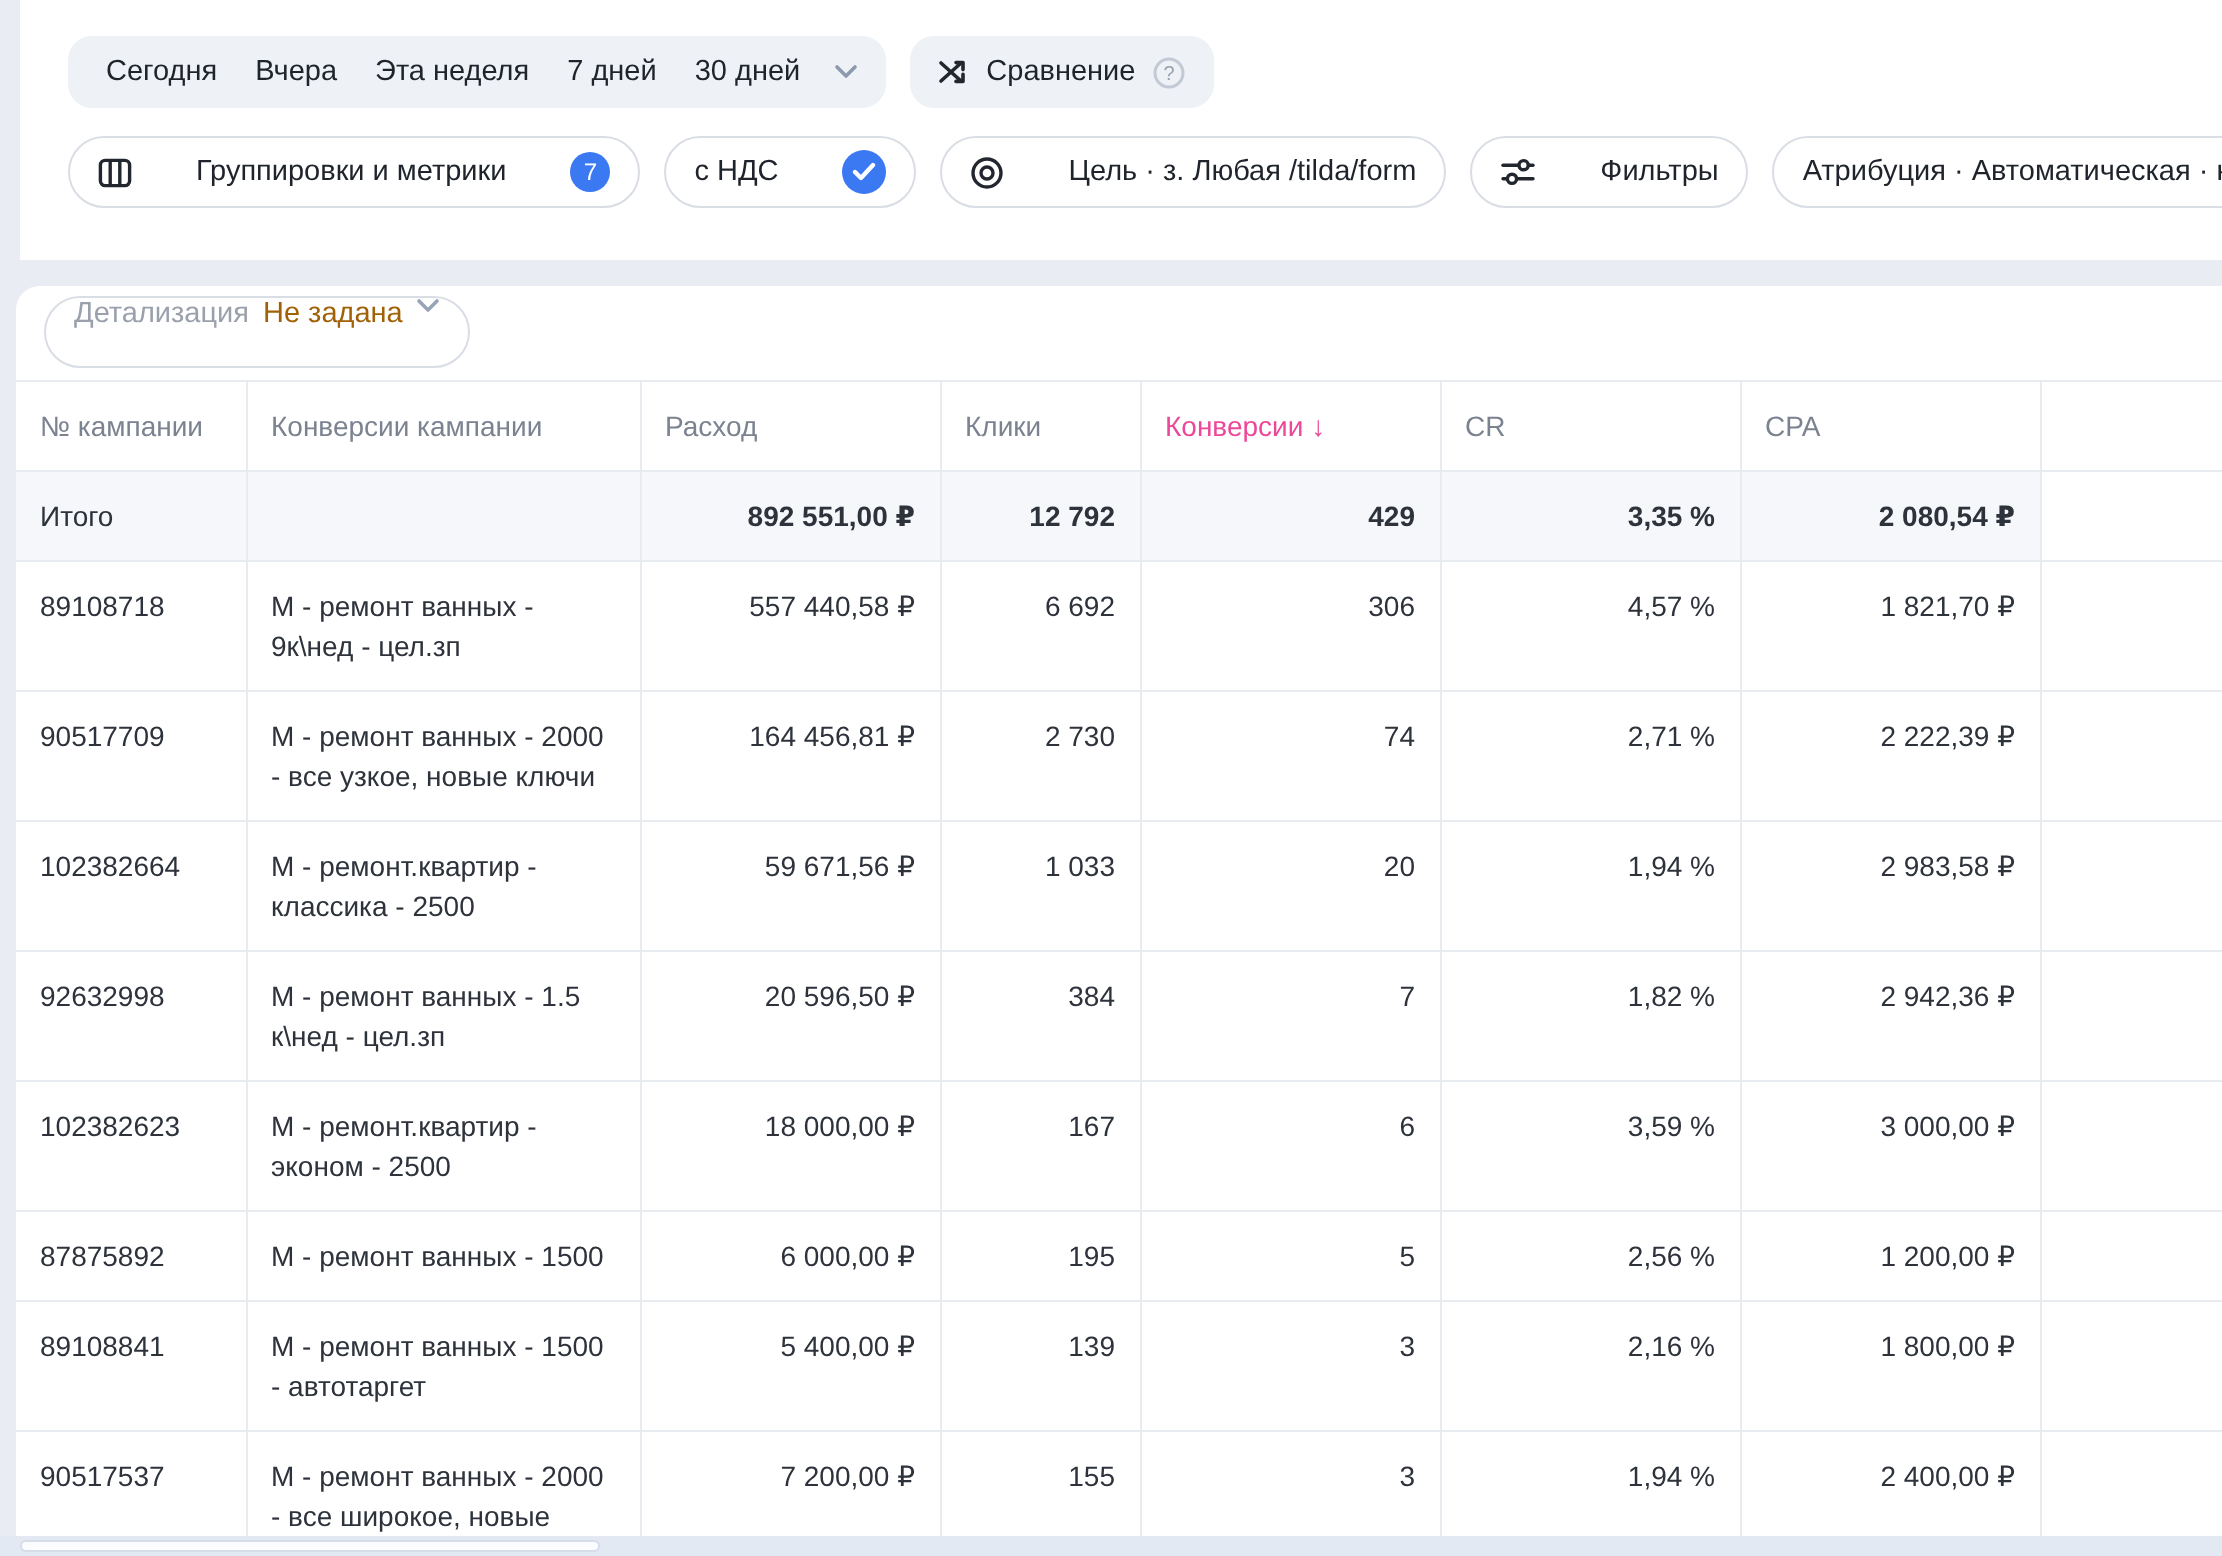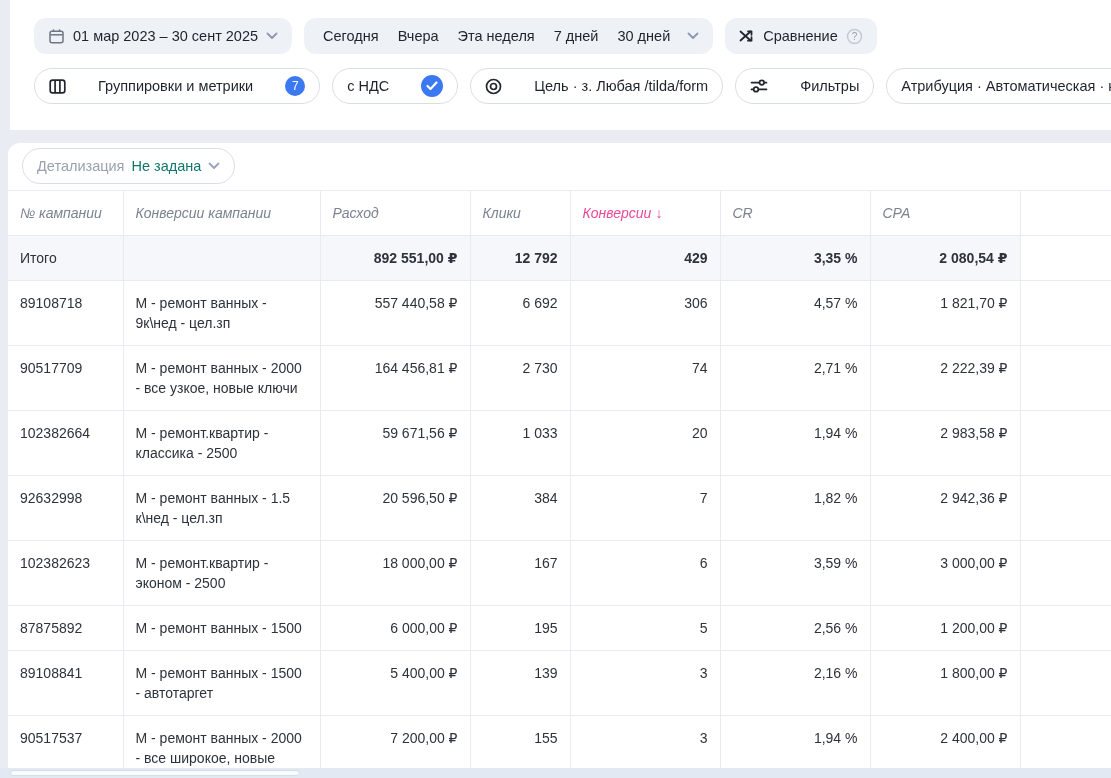--- a/index.html
+++ b/index.html
@@ -29,69 +29,53 @@
   }
   .checkbox {
     width:22px; height:22px; border-radius:50%; background:#3b79f3;
     display:inline-flex; align-items:center; justify-content:center;
   }
   .icon { display:inline-flex; flex:none; }
   
   .content-panel { background:#fff; margin-left:8px; margin-top:13px; border-radius:12px 0 0 0; min-height:632px; }
   .detal-row { padding:5px 0 6px 14px; }
   .detal-pill {
-    display:inline-flex; align-items:center; height:36px; gap:7px;
+    display:inline-flex; height:36px; gap:7px;
     border:1px solid #d9dde4; border-radius:19px; padding:0 14px;
     font-size:14.5px; background:#fff; cursor:pointer;
   }
   .detal-label { color:#9aa1ad; }
-  .detal-value { color:#0f766e; }
+  .detal-value { color:#a16207; }
   
   table { border-collapse:collapse; table-layout:fixed; width:1103px; font-size:14px; }
   th, td {
     border-left:1px solid #e8ebf0; border-bottom:1px solid #e8ebf0;
     padding:12px; vertical-align:top; line-height:20px; text-align:left;
   }
-  th { border-top:1px solid #e8ebf0; color:#7b8290; font-weight:400; height:44px;font-style:italic; }
+  th { border-top:1px solid #e8ebf0; color:#7b8290; font-weight:400; height:44px; }
   th:first-child, td:first-child { border-left:none; }
   td.c-num { text-align:right; }
   tr.totals td { background:#f5f7fa; }
   tr.totals td.c-empty { background:#fff; }
   tr.totals td.c-num { font-weight:700;text-align:right; }
   th.sorted, .sort-arrow { color:#ec4899; }
   .sort-arrow { margin-left:4px; }
   
   .hscroll { position:absolute; left:0; bottom:0; width:1111px; height:10px; background:#e2e9f2; }
   .hscroll-thumb {
     position:absolute; left:10px; top:2px; width:290px; height:6px;
     border-radius:3px; background:#fbfcfe; border:1px solid #d5dde8;
   }
 </style>
 </head>
 <body>
 
 <div class="top-panel">
   <div class="filter-row">
 
-    <div class="chip chip-gray">
-      <span class="icon">
-        <svg width="17" height="17" viewBox="0 0 17 17" fill="none" stroke="#6e7684" stroke-width="1.5">
-          <rect x="2" y="3.2" width="13" height="11.5" rx="2"></rect>
-          <line x1="5.5" y1="1.4" x2="5.5" y2="4"></line>
-          <line x1="11.5" y1="1.4" x2="11.5" y2="4"></line>
-          <line x1="2.4" y1="6.8" x2="14.6" y2="6.8"></line>
-        </svg>
-      </span>
-      <span>01 мар 2023 – 30 сент 2025</span>
-      <span class="icon">
-        <svg width="12" height="8" viewBox="0 0 12 8" fill="none" stroke="#8c99ae" stroke-width="1.8" stroke-linecap="round" stroke-linejoin="round">
-            <path d="M1.5 1.5 L6 6 L10.5 1.5"></path>
-          </svg>
-      </span>
-    </div>
 
     <div class="chip chip-gray quick-group">
       <span class="qr">Сегодня</span>
       <span class="qr">Вчера</span>
       <span class="qr">Эта неделя</span>
       <span class="qr">7 дней</span>
       <span class="qr">30 дней</span>
       <span class="icon chev">
         <svg width="12" height="8" viewBox="0 0 12 8" fill="none" stroke="#8c99ae" stroke-width="1.8" stroke-linecap="round" stroke-linejoin="round">
             <path d="M1.5 1.5 L6 6 L10.5 1.5"></path>

